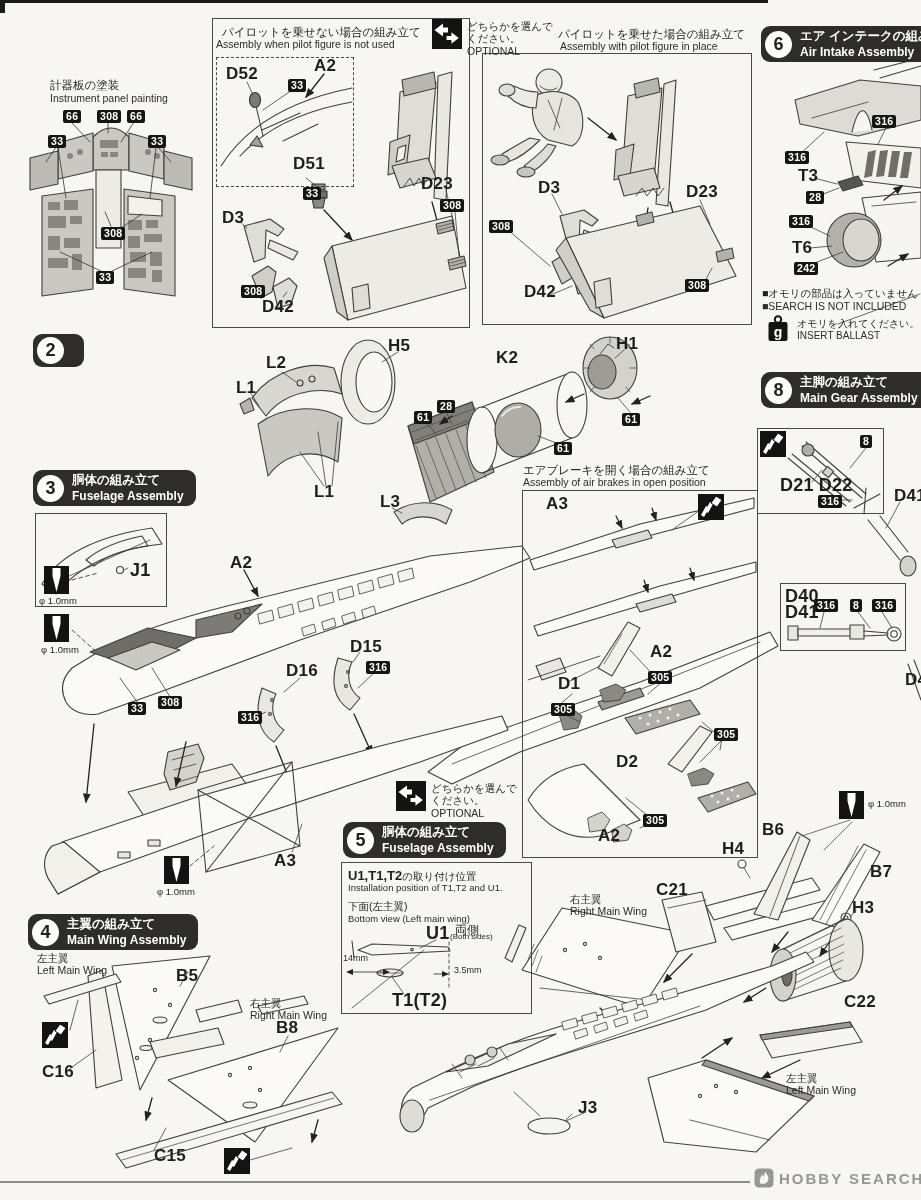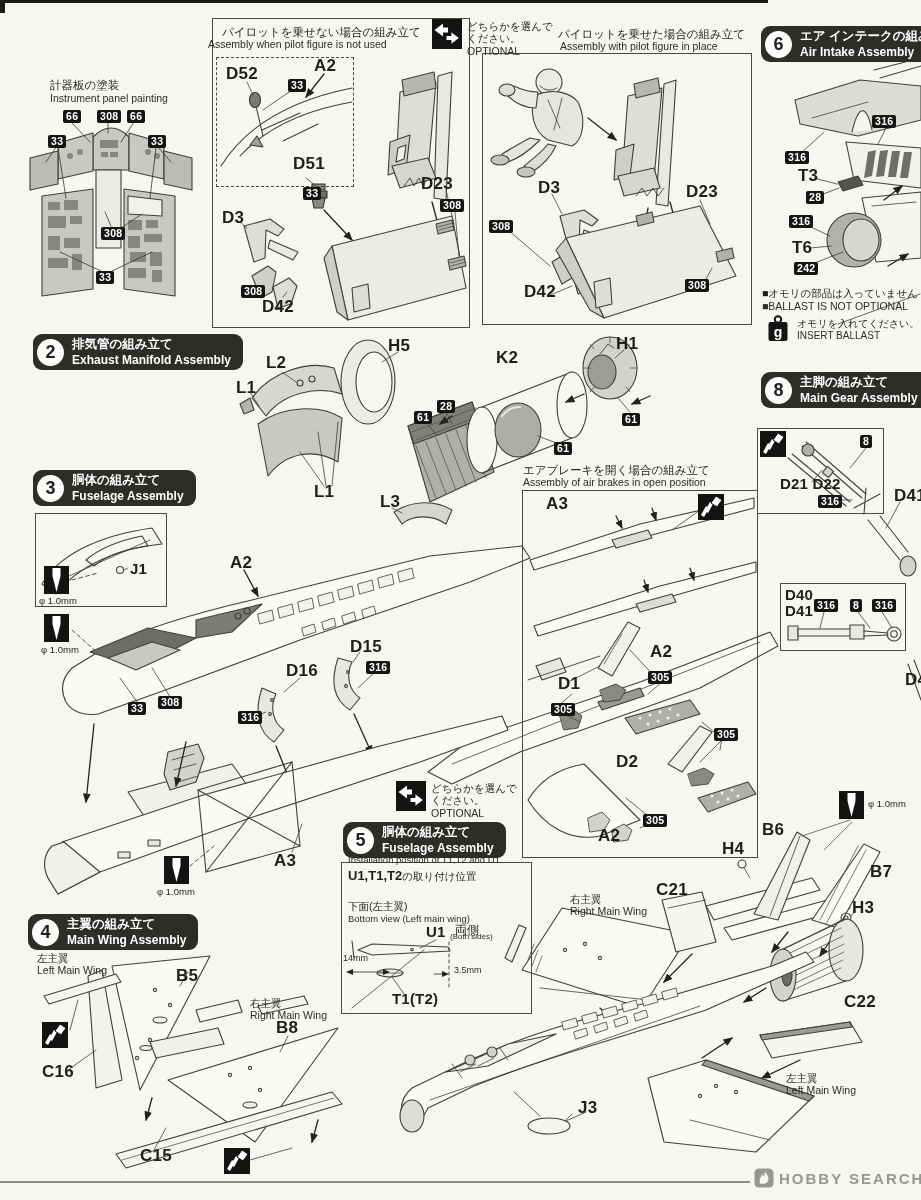--- a/index.html
+++ b/index.html
@@ -7,21 +7,21 @@
        font-family:"Liberation Sans","DejaVu Sans",sans-serif;color:#1f1e1c}
   .hdr{position:absolute;background:#2e2d2a;border-radius:9px;color:#fff;display:flex;align-items:center;
        padding:3px 12px 3px 4px;box-sizing:border-box;white-space:nowrap;z-index:3}
   .hdr .num{flex:0 0 auto;width:27px;height:27px;border-radius:50%;background:#fdfdfb;color:#22211f;
        font-weight:bold;font-size:18px;line-height:27px;text-align:center;margin-right:8px}
   .hdr .jp{font-size:12.5px;font-weight:bold;line-height:1.25}
   .hdr .en{font-size:12px;font-weight:bold;line-height:1.2}
   .badge{position:absolute;background:#151514;color:#fff;font-weight:bold;font-size:10.5px;line-height:13px;
        padding:0 3px;border-radius:2px;letter-spacing:.3px;white-space:nowrap;z-index:4}
   .plbl{position:absolute;font-weight:bold;font-size:17px;white-space:nowrap;letter-spacing:.2px;z-index:4}
-  .plbl.md{font-size:15px}
+  .plbl.md{font-size:18px}
   .jt{position:absolute;font-size:11.5px;white-space:nowrap;z-index:4}
   .et{position:absolute;font-size:10.5px;white-space:nowrap;color:#2c2b29;z-index:4}
   .t95{font-size:9.5px}.t9{font-size:9px}.t85{font-size:12px}.t8{font-size:8px}
   .box{position:absolute;border:1.4px solid #4a4945;box-sizing:border-box;z-index:2}
   .dashedbox{position:absolute;border:1.3px dashed #4a4945;box-sizing:border-box;z-index:2}
   svg.icon{position:absolute;z-index:4}
   .philbl{position:absolute;font-size:9.5px;white-space:nowrap;z-index:4}
   .f5row{position:absolute;white-space:nowrap;z-index:4}
   .f5row .bigp{font-weight:bold;font-size:13px}
   .f5row .restp{font-size:10.5px}
@@ -528,24 +528,20 @@
 <div class="dashedbox" style="left:216px;top:57px;width:138px;height:130px"></div>
 <div class="box" style="left:482px;top:53px;width:270px;height:272px"></div>
 <div class="box" style="left:35px;top:513px;width:132px;height:94px"></div>
 <div class="box" style="left:522px;top:490px;width:236px;height:368px"></div>
 <div class="box" style="left:757px;top:428px;width:127px;height:86px"></div>
 <div class="box" style="left:780px;top:583px;width:126px;height:68px"></div>
 <div class="box" style="left:341px;top:862px;width:191px;height:152px"></div>
 
 <div class="hdr" style="left:33px;top:334px">
   <div class="num">2</div>
-  <div>
-      <div class="jp">排気管の組み立て</div>
-       <div class="en">Exhaust Manifold Assembly</div>
-    </div>
 </div>
 <div class="hdr" style="left:33px;top:470px">
   <div class="num">3</div>
   <div>
       <div class="jp">胴体の組み立て</div>
        <div class="en">Fuselage Assembly</div>
     </div>
 </div>
 <div class="hdr" style="left:28px;top:914px">
   <div class="num">4</div>
@@ -573,21 +569,21 @@
   <div>
       <div class="jp">主脚の組み立て</div>
        <div class="en">Main Gear Assembly</div>
     </div>
 </div>
 
 <div class="jt" style="left:50px;top:78px">計器板の塗装</div>
 <div class="et" style="left:50px;top:92px">Instrument panel painting</div>
 
 <div class="jt" style="left:222px;top:25px">パイロットを乗せない場合の組み立て</div>
-<div class="et" style="left:208px;top:38px">Assembly when pilot figure is not used</div>
+<div class="et" style="left:216px;top:38px">Assembly when pilot figure is not used</div>
 
 <div class="jt" style="left:558px;top:27px">パイロットを乗せた場合の組み立て</div>
 <div class="et" style="left:560px;top:40px">Assembly with pilot figure in place</div>
 
 <div class="jt" style="left:523px;top:463px">エアブレーキを開く場合の組み立て</div>
 <div class="et" style="left:523px;top:476px">Assembly of air brakes in open position</div>
 
 <svg class="icon" style="left:432px;top:19px" width="30" height="30" viewBox="0 0 30 30">
 <rect width="30" height="30" fill="#131312"></rect>
 <path d="M2.5,11 L11,4.5 V8.5 H16 V13.5 H11 V17.5 Z" fill="#fff"></path>
@@ -600,21 +596,21 @@
 <svg class="icon" style="left:396px;top:781px" width="30" height="30" viewBox="0 0 30 30">
 <rect width="30" height="30" fill="#131312"></rect>
 <path d="M2.5,11 L11,4.5 V8.5 H16 V13.5 H11 V17.5 Z" fill="#fff"></path>
 <path d="M27.5,19 L19,25.5 V21.5 H14 V16.5 H19 V12.5 Z" fill="#fff" stroke="#131312" stroke-width="1"></path>
 </svg>
 <div class="jt" style="left:431px;top:782px;font-size:10.5px">どちらかを選んで</div>
 <div class="jt" style="left:431px;top:794px;font-size:10.5px">ください。</div>
 <div class="et" style="left:431px;top:807px">OPTIONAL</div>
 
 <div class="jt" style="left:762px;top:287px;font-size:10.5px">■オモリの部品は入っていません</div>
-<div class="et" style="left:762px;top:300px">■BALLAST IS NOT OPTIONAL</div>
+<div class="et" style="left:762px;top:300px">■SEARCH IS NOT INCLUDED</div>
 <svg class="icon" style="left:765px;top:315px" width="26" height="28" viewBox="0 0 26 28">
 <circle cx="13" cy="4.5" r="3.2" fill="none" stroke="#131312" stroke-width="2"></circle>
 <rect x="3.5" y="7" width="19" height="19" rx="2" fill="#131312"></rect>
 <text x="13" y="22" fill="#fff" font-size="14" font-weight="bold" text-anchor="middle" font-family="Liberation Sans, sans-serif">g</text>
 </svg>
 <div class="jt" style="left:797px;top:317px;font-size:10px">オモリを入れてください。</div>
 <div class="et" style="left:797px;top:330px;font-size:10px">INSERT  BALLAST</div>
 
 <svg class="icon" style="left:44px;top:566px" width="25" height="28" viewBox="0 0 25 28">
     <rect width="25" height="28" fill="#131312"></rect>
@@ -738,37 +734,37 @@
 <span class="plbl" style="left:905px;top:670px">D41</span>
 <span class="plbl" style="left:762px;top:820px">B6</span>
 <span class="plbl" style="left:870px;top:862px">B7</span>
 <span class="plbl" style="left:852px;top:898px">H3</span>
 <span class="plbl" style="left:656px;top:880px">C21</span>
 <span class="plbl" style="left:844px;top:992px">C22</span>
 <span class="plbl" style="left:578px;top:1098px">J3</span>
 <span class="plbl" style="left:176px;top:966px">B5</span>
 <span class="plbl" style="left:42px;top:1062px">C16</span>
 <span class="plbl" style="left:276px;top:1018px">B8</span>
-<span class="plbl" style="left:140px;top:1146px">C15</span>
+<span class="plbl" style="left:154px;top:1146px">C15</span>
 <span class="plbl md" style="left:426px;top:923px">U1</span>
 <span class="plbl md" style="left:392px;top:990px">T1(T2)</span>
 
 <div class="jt" style="left:37px;top:952px;font-size:10.5px">左主翼</div>
 <div class="et" style="left:37px;top:964px">Left Main Wing</div>
 <div class="jt" style="left:250px;top:997px;font-size:10.5px">右主翼</div>
 <div class="et" style="left:250px;top:1009px">Right Main Wing</div>
 <div class="jt" style="left:570px;top:893px;font-size:10.5px">右主翼</div>
 <div class="et" style="left:570px;top:905px">Right Main Wing</div>
 <div class="jt" style="left:786px;top:1072px;font-size:10.5px">左主翼</div>
 <div class="et" style="left:786px;top:1084px">Left Main Wing</div>
 
 <div class="f5row" style="left:348px;top:866px">
   <span class="bigp">U1,T1,T2</span><span class="restp">の取り付け位置</span>
 </div>
-<div class="et t95" style="left:348px;top:854px">Installation position of T1,T2 and U1.</div>
+<div class="et t95" style="left:348px;top:882px">Installation position of T1,T2 and U1.</div>
 <div class="jt" style="left:348px;top:900px;font-size:10.5px">下面(左主翼)</div>
 <div class="et t95" style="left:348px;top:913px">Bottom view (Left main wing)</div>
 <div class="jt t85" style="left:455px;top:922px">両側</div>
 <div class="et t8" style="left:450px;top:932px">(Both sides)</div>
 <div class="et t9" style="left:343px;top:953px">14mm</div>
 <div class="et t9" style="left:454px;top:965px">3.5mm</div>
 
 <div id="footline"></div>
 <div id="logo">
   <svg width="20" height="20" viewBox="0 0 20 20">

